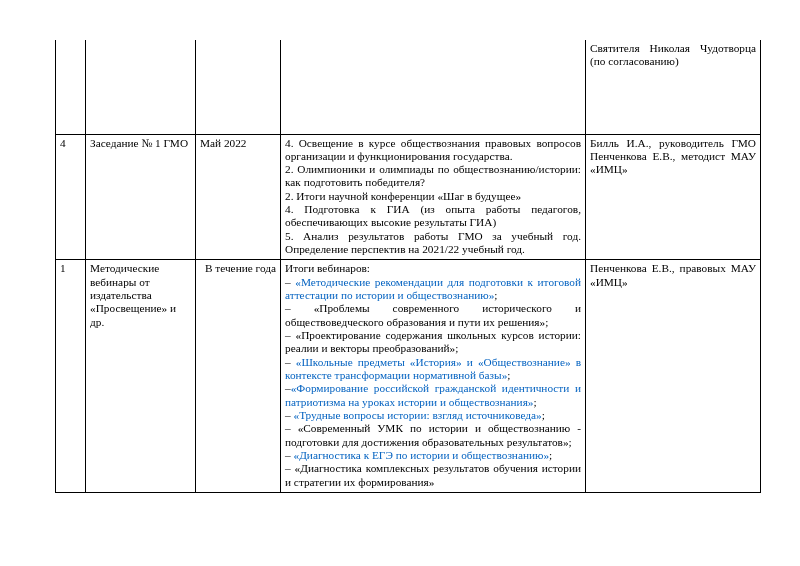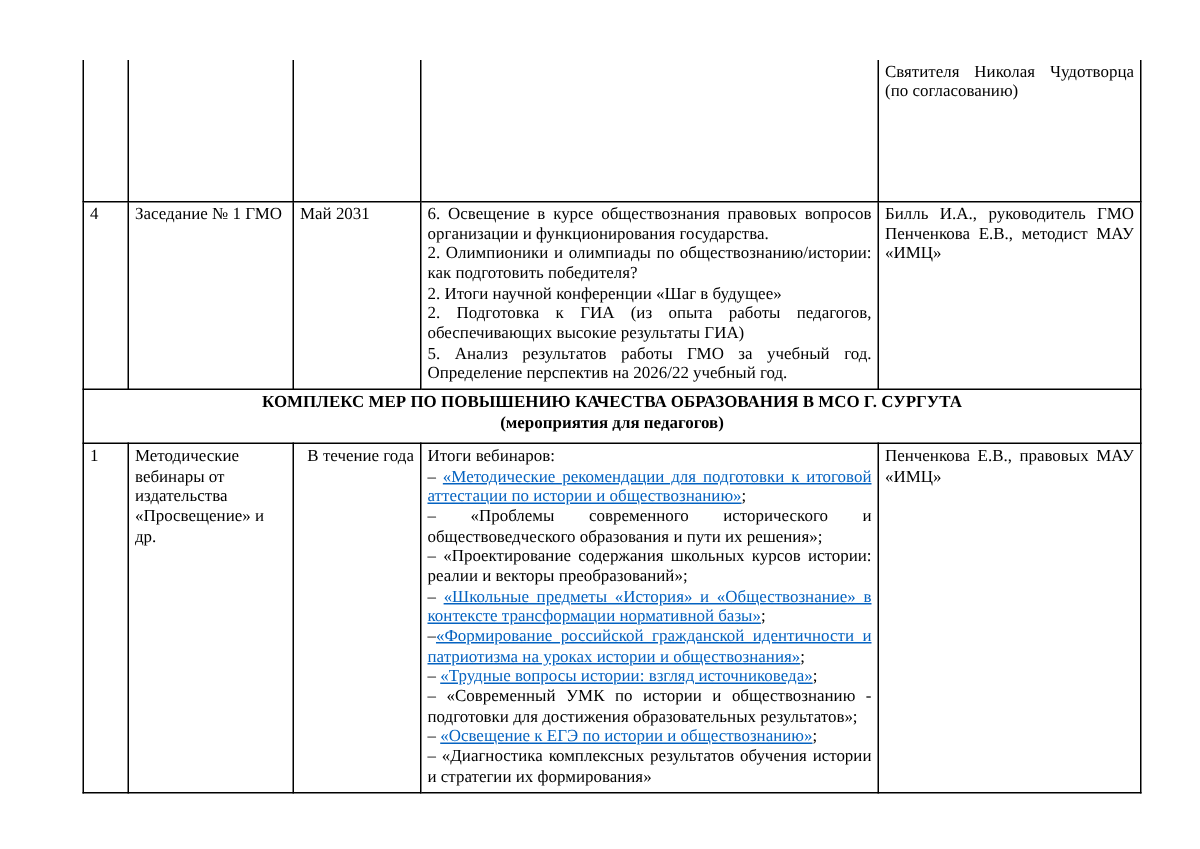--- a/index.html
+++ b/index.html
@@ -37,21 +37,21 @@
   td.resp-left { text-align: justify; }
   td.date-center { text-align: right; }
   tr.row-section td {
     text-align: center;
     font-weight: bold;
     padding: 2px 4px;
     height: 36px;
   }
   .webinar-title { text-align: justify; }
   .t-plain { color: #000000; text-decoration: none; margin-top: 36px; }
-  .t-link { color: #0563C1; text-decoration: underline; }
+  .t-link { color: #0563C1; }
 </style>
 </head>
 <body>
 
 <div class="page">
   <table class="doc-table">
     <colgroup>
       <col style="width:30px">
       <col style="width:110px">
       <col style="width:85px">
@@ -64,37 +64,31 @@
       <td class="num-cell"></td>
       <td></td>
       <td></td>
       <td class="content-cell"></td>
       <td class="resp-left">Святителя Николая Чудотворца (по согласованию)</td>
     </tr>
 
     <tr>
       <td class="num-cell">4</td>
       <td>Заседание № 1 ГМО</td>
-      <td>Май 2031</td>
+      <td>Май 2022</td>
       <td class="content-cell">
-        <p>6.  Освещение в курсе обществознания правовых вопросов организации и функционирования государства.</p>
+        <p>4.  Освещение в курсе обществознания правовых вопросов организации и функционирования государства.</p>
         <p>2. Олимпионики и олимпиады по обществознанию/истории: как подготовить победителя?</p>
         <p>2. Итоги научной конференции «Шаг в будущее»</p>
-        <p>2. Подготовка к ГИА (из опыта работы педагогов, обеспечивающих высокие результаты ГИА)</p>
-        <p>5. Анализ результатов работы ГМО за учебный год. Определение перспектив на 2026/22 учебный год.</p>
+        <p>4. Подготовка к ГИА (из опыта работы педагогов, обеспечивающих высокие результаты ГИА)</p>
+        <p>5. Анализ результатов работы ГМО за учебный год. Определение перспектив на 2021/22 учебный год.</p>
       </td>
       <td class="resp-cell">Билль И.А.,  руководитель ГМО Пенченкова Е.В., методист МАУ «ИМЦ»</td>
     </tr>
 
-    <tr class="row-section">
-      <td colspan="5">
-        <div>КОМПЛЕКС МЕР ПО ПОВЫШЕНИЮ КАЧЕСТВА ОБРАЗОВАНИЯ В МСО Г. СУРГУТА</div>
-        <div>(мероприятия для педагогов)</div>
-      </td>
-    </tr>
 
     <tr>
       <td class="num-cell">1</td>
       <td>Методические вебинары от издательства «Просвещение» и др.</td>
       <td class="date-center">В течение года</td>
       <td class="content-cell">
         <p class="webinar-title">Итоги вебинаров:</p>
 
         <p><span>– </span><span class="t-link">«Методические рекомендации для подготовки к итоговой аттестации по истории и обществознанию»</span><span>;</span></p>
 
@@ -103,21 +97,21 @@
         <p><span>– </span><span class="t-plain">«Проектирование содержания школьных курсов истории: реалии и векторы преобразований»</span><span>;</span></p>
 
         <p><span>– </span><span class="t-link">«Школьные предметы «История» и «Обществознание» в контексте трансформации нормативной базы»</span><span>;</span></p>
 
         <p><span>–</span><span class="t-link">«Формирование российской гражданской идентичности и патриотизма на уроках истории и обществознания»</span><span>;</span></p>
 
         <p><span>– </span><span class="t-link">«Трудные вопросы истории: взгляд источниковеда»</span><span>;</span></p>
 
         <p><span>– </span><span class="t-plain">«Современный УМК по истории и обществознанию - подготовки для достижения образовательных результатов»</span><span>;</span></p>
 
-        <p><span>– </span><span class="t-link">«Освещение к ЕГЭ по истории и обществознанию»</span><span>;</span></p>
+        <p><span>– </span><span class="t-link">«Диагностика к ЕГЭ по истории и обществознанию»</span><span>;</span></p>
 
         <p><span>– </span><span class="t-plain">«Диагностика комплексных результатов обучения истории и стратегии их формирования»</span><span></span></p>
       </td>
       <td class="resp-cell">Пенченкова Е.В., правовых МАУ «ИМЦ»</td>
     </tr>
   </tbody>
     </table>
 </div>
 
 </body></html>

